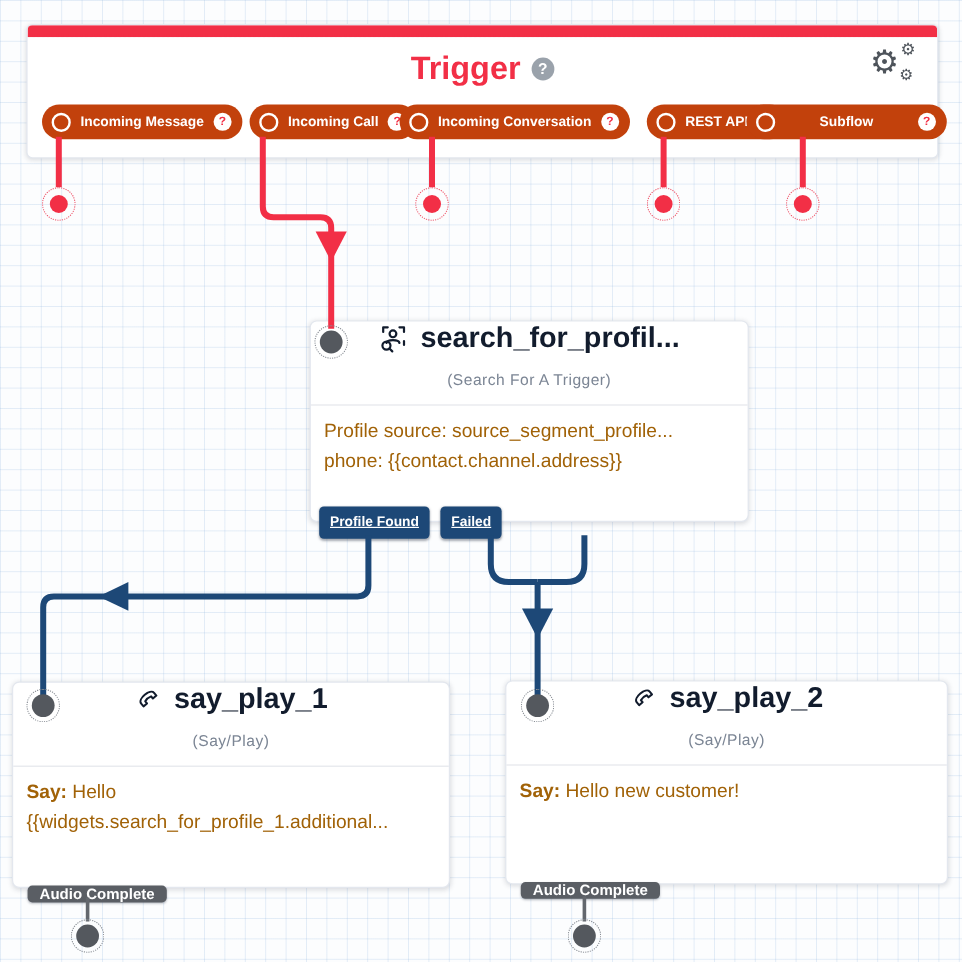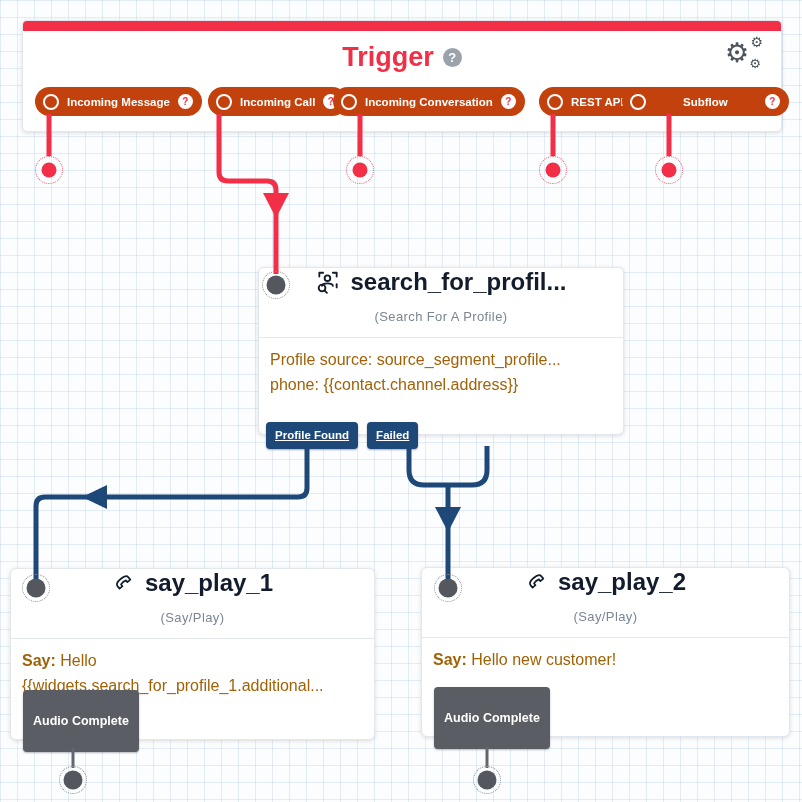--- a/index.html
+++ b/index.html
@@ -42,21 +42,21 @@
   
   .w-title-row{display:flex; align-items:center; justify-content:center; gap:9px;}
   .w-title{font-size:24px; font-weight:bold; color:#121c2d; white-space:nowrap;}
   .w-sub{margin-top:13px; text-align:center; font-size:13px; color:#7b8594; letter-spacing:.4px;}
   .w-div{margin-top:13px; border-top:1px solid #e4e7ec;}
   .w-body{padding:9px 11px 0 11px; font-size:16px; color:#a16207; line-height:25px; white-space:nowrap; overflow:hidden;}
   .transitions{position:absolute; left:7px; bottom:-15px; display:flex; gap:9px;}
   .tbtn{background:#1d4877; color:#fff; font-size:11.5px; font-weight:bold; line-height:1;
         padding:8px 9px; border-radius:4px; white-space:nowrap; box-shadow:0 1px 2px rgba(10,20,40,.35); cursor:pointer;text-decoration:underline;}
   .badge{position:absolute; left:12px; bottom:-13px; background:#5a5e64; color:#fff;
-         font-size:12.5px; font-weight:bold; padding:24px 10px; border-radius:4px;
+         font-size:12.5px; font-weight:bold; padding:0 10px; border-radius:4px;
          box-shadow:0 1px 2px rgba(10,20,40,.3); white-space:nowrap; cursor:pointer;}
 
   
   .port{position:absolute; width:28px; height:28px; z-index:4; cursor:pointer;}
   .port .pring{position:absolute; inset:0; border-radius:50%; border:1.5px dotted #8a8f96;}
   .port.red .pring{border-color:#ef5a6e;}
   .port .pcore{position:absolute; left:50%; top:50%; transform:translate(-50%,-50%);
                border-radius:50%; background:#54585e;}
   .port.gray .pcore{width:19px; height:19px;}
   .port.red .pcore{width:15px; height:15px; background:#f22f46;}
@@ -157,21 +157,21 @@
             <path d="M16.5 3.5 H20 V7"></path>
             <path d="M20 14 V17"></path>
           <circle cx="11.5" cy="8.5" r="2.6"></circle>
           <path d="M6.5 15.5 C7 12.6 16 12.6 16.5 15.5"></path>
           <circle cx="6.5" cy="17.5" r="3.1"></circle>
           <path d="M8.8 19.8 L11 22"></path>
         </g>
       </svg>
       <span class="w-title">search_for_profil...</span>
     </div>
-    <div class="w-sub">(Search For A Profile)</div>
+    <div class="w-sub">(Search For A Trigger)</div>
     <div class="w-div"></div>
     <div class="w-body">
       <div>Profile source: source_segment_profile...</div>
       <div>phone: {{contact.channel.address}}</div>
     </div>
     <div class="transitions">
       <span class="tbtn">Profile Found</span>
       <span class="tbtn">Failed</span>
     </div>
   </div>

